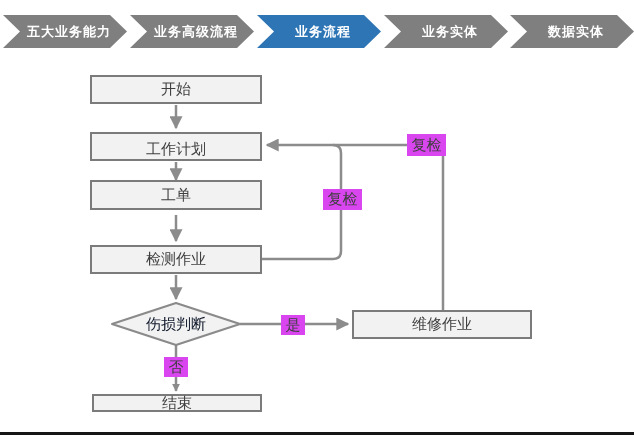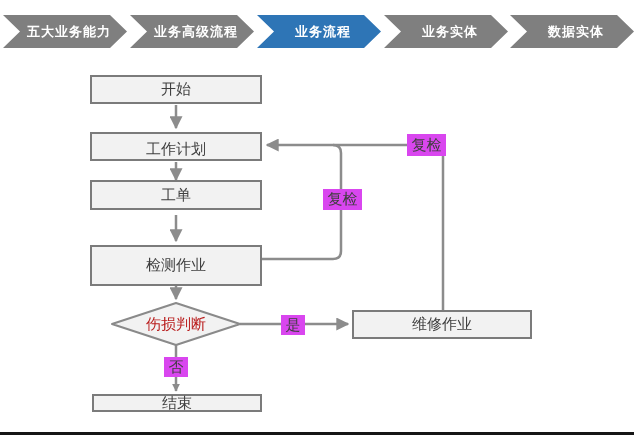--- a/index.html
+++ b/index.html
@@ -26,27 +26,27 @@
   
   .wires{position:absolute;left:0;top:0;width:634px;height:439px;}
   .node{
     position:absolute;background:#f2f2f2;border:2px solid #7b7b7b;box-sizing:border-box;
     display:flex;align-items:center;justify-content:center;
     font-size:15px;color:#3f3f3f;
   }
   .node-start  {left:90px;  top:75px;  width:172px; height:29px;justify-content:center;}
   .node-plan   {left:90px;  top:132px; width:172px; height:29px;align-items:flex-end;}
   .node-order  {left:90px;  top:180px; width:172px; height:30px;text-align:right;}
-  .node-inspect{left:90px;  top:245px; width:172px; height:41px;}
+  .node-inspect{left:90px;  top:245px; width:172px; height:29px;}
   .node-end    {left:92px;  top:394px; width:170px; height:18px;}
   .node-repair {left:352px; top:310px; width:180px; height:29px;}
   .dlabel{
     position:absolute;left:118px;top:314px;width:116px;height:20px;
     display:flex;align-items:center;justify-content:center;
-    font-size:15px;color:#b91c1c;
+    font-size:15px;color:#0f172a;
   }
   .elabel{
     position:absolute;background:#d946ef;color:#3f3f3f;font-size:15px;
     display:flex;align-items:center;justify-content:center;
   }
   .lbl-yes        {left:281px;top:315px;width:24px;height:20px;}
   .lbl-no         {left:164px;top:357px;width:24px;height:20px;}
   .lbl-recheck-in {left:323px;top:189px;width:39px;height:21px;}
   .lbl-recheck-out{left:407px;top:134px;width:39px;height:22px;}
   .bottom-rule{position:absolute;left:0;top:432px;width:634px;height:3px;background:#161616;}

